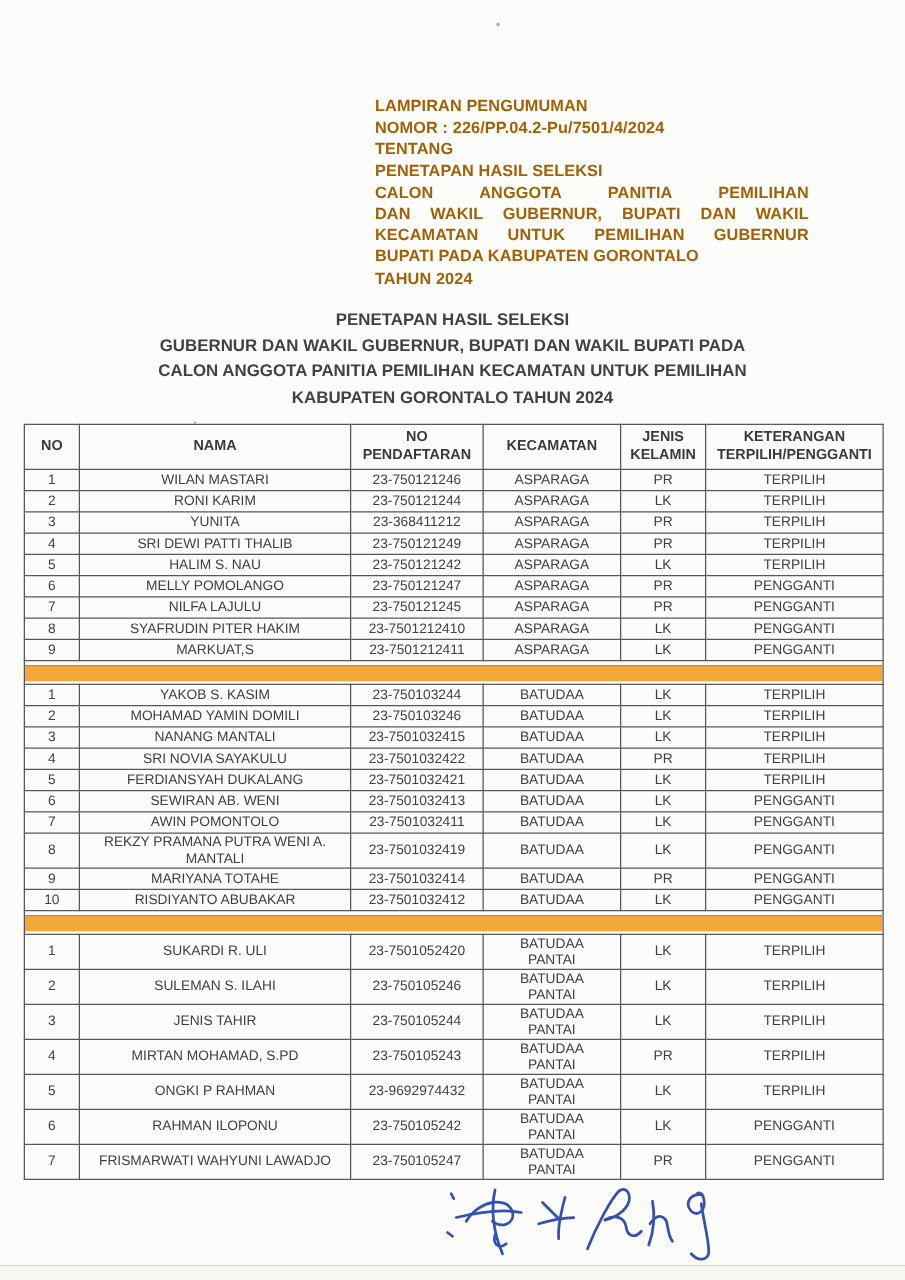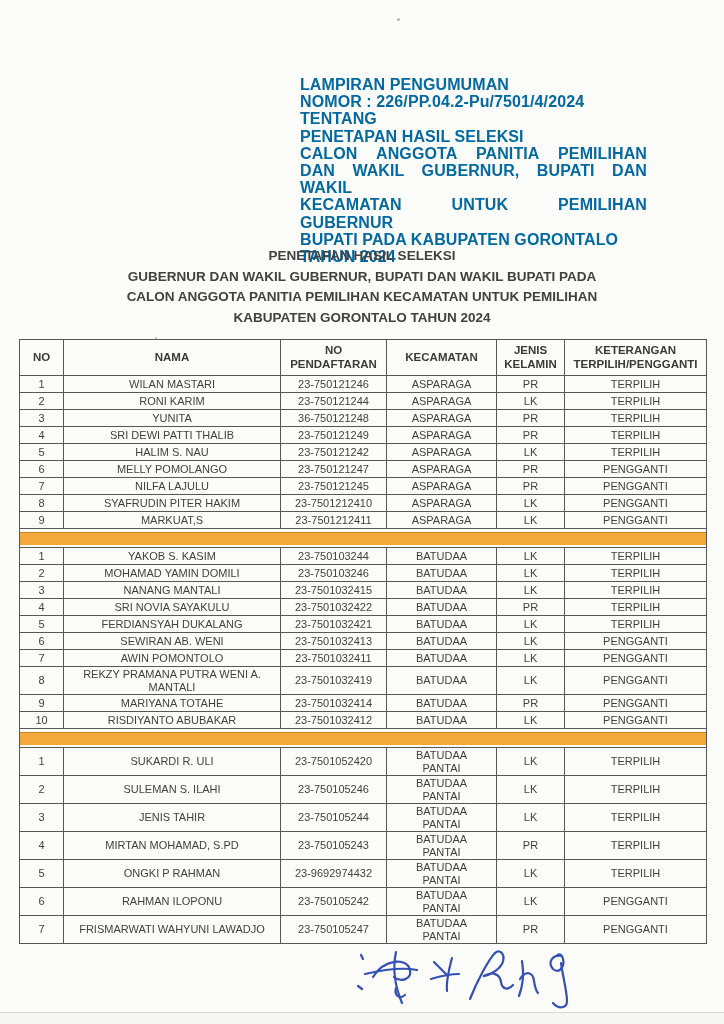--- a/index.html
+++ b/index.html
@@ -9,22 +9,22 @@
     font-family: "Liberation Sans", sans-serif;
     color: #3c3c3c;
     overflow: hidden;
     position: relative;
   }
   .page { position: absolute; inset: 0; }
 
   
   .header-block {
     position: absolute; left: 300px; top: 76px; width: 347px;
-    font-size: 16px; font-weight: bold; line-height: 17.2px;
-    letter-spacing: 0.1px; color: #0369a1;
+    font-size: 13px; font-weight: bold; line-height: 17.2px;
+    letter-spacing: 0.1px; color: #a16207;
   }
   .header-line.justify { text-align: justify; text-align-last: justify; }
 
   
   .title-block {
     position: absolute; left: 0; top: 246px; width: 724px;
     text-align: center; font-size: 13.5px; font-weight: bold;
     line-height: 20.6px; color: #414141;
   }
 
@@ -120,21 +120,21 @@
           <td class="col-no">2</td>
           <td class="col-nama">RONI KARIM</td>
           <td class="col-no_pendaftaran">23-750121244</td>
           <td class="col-kecamatan">ASPARAGA</td>
           <td class="col-jenis_kelamin">LK</td>
           <td class="col-keterangan">TERPILIH</td>
         </tr>
         <tr>
           <td class="col-no">3</td>
           <td class="col-nama">YUNITA</td>
-          <td class="col-no_pendaftaran">36-750121248</td>
+          <td class="col-no_pendaftaran">23-368411212</td>
           <td class="col-kecamatan">ASPARAGA</td>
           <td class="col-jenis_kelamin">PR</td>
           <td class="col-keterangan">TERPILIH</td>
         </tr>
         <tr>
           <td class="col-no">4</td>
           <td class="col-nama">SRI DEWI PATTI THALIB</td>
           <td class="col-no_pendaftaran">23-750121249</td>
           <td class="col-kecamatan">ASPARAGA</td>
           <td class="col-jenis_kelamin">PR</td>

